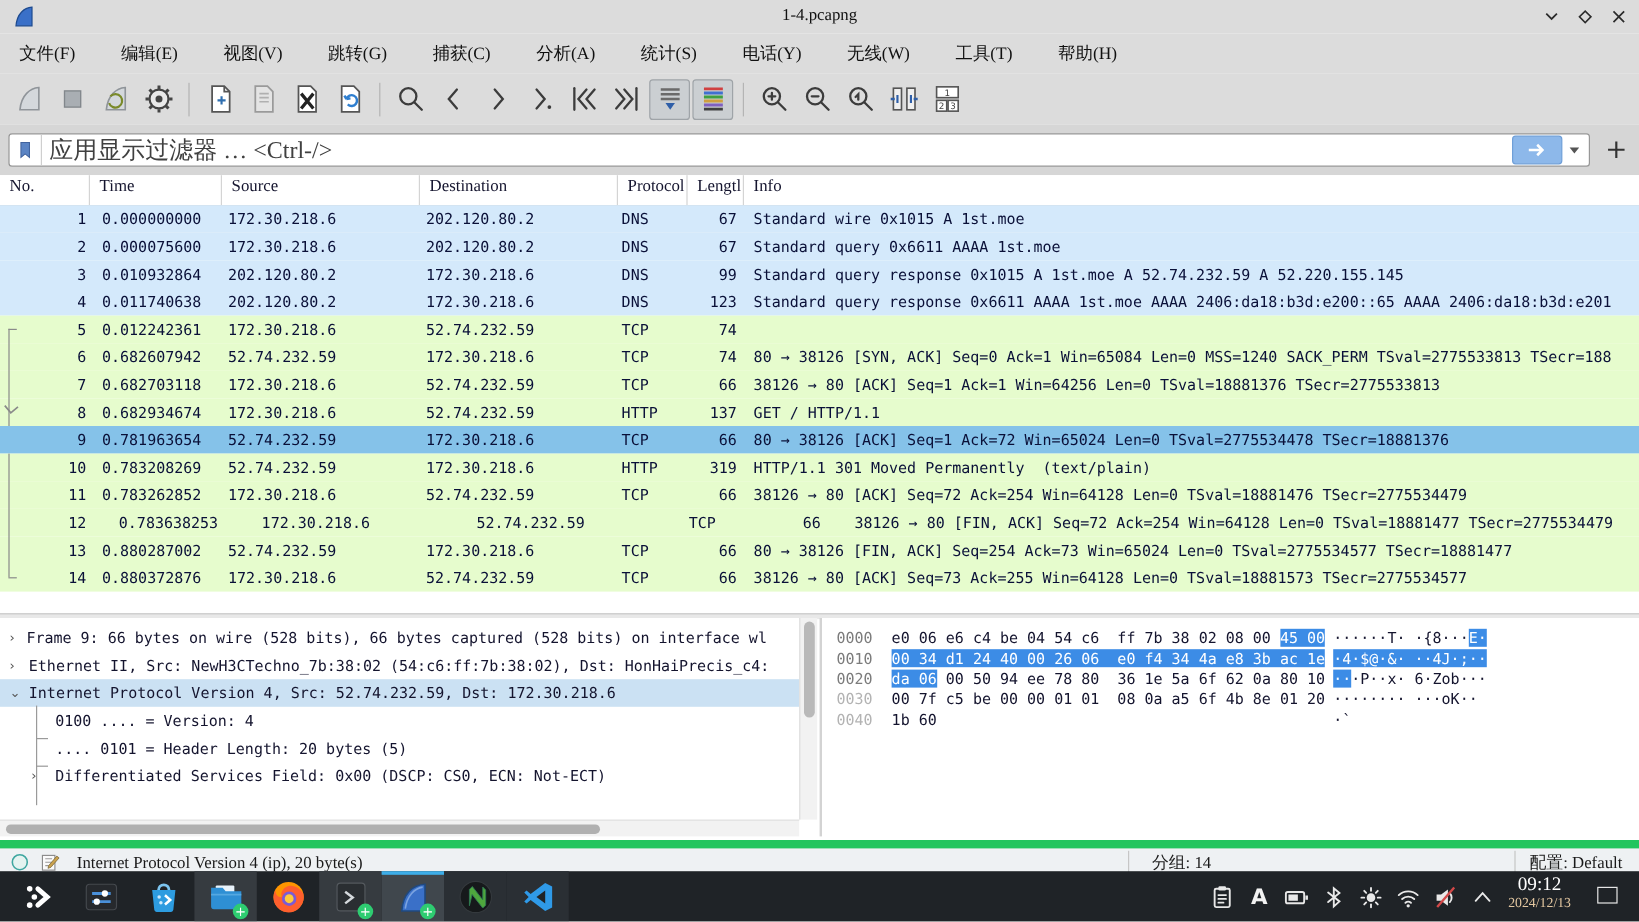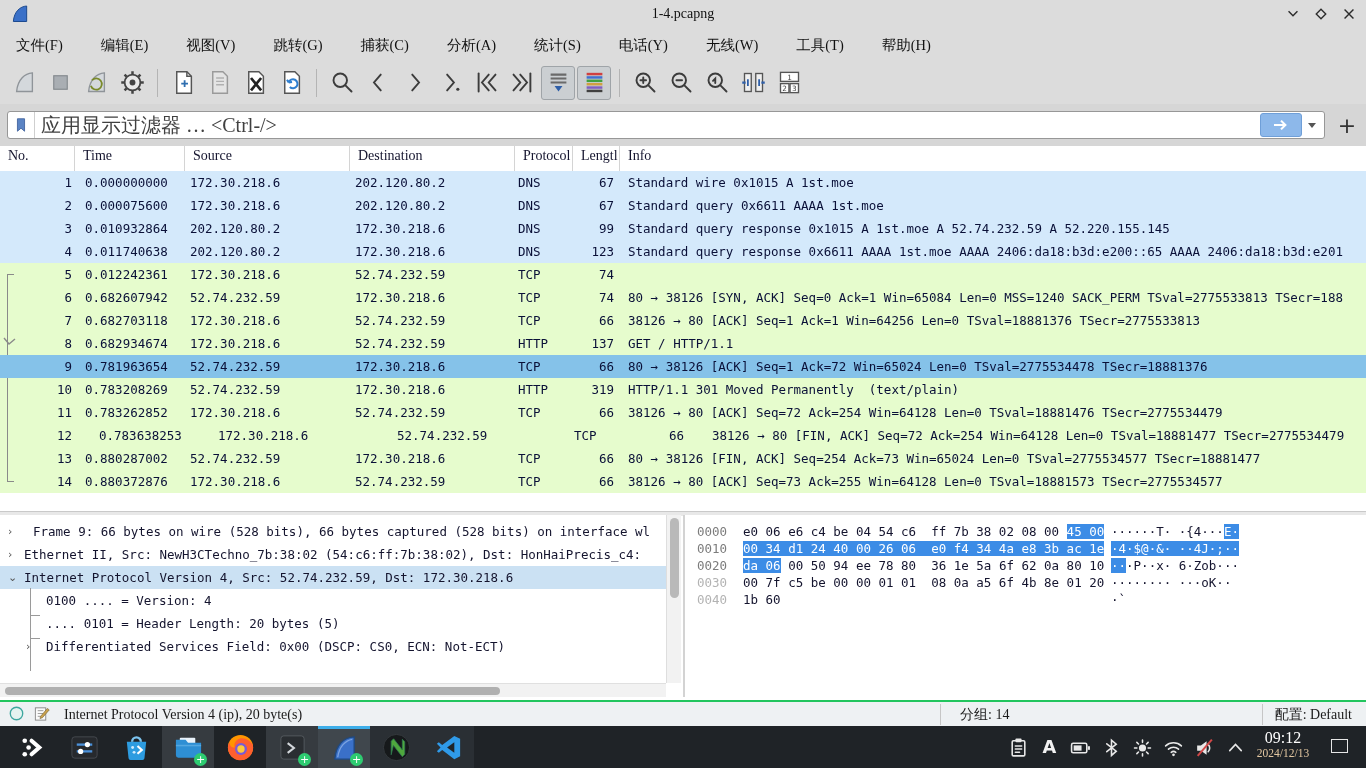--- a/index.html
+++ b/index.html
@@ -71,21 +71,21 @@
   
   .hexpane{position:absolute;left:685px;top:515px;width:681px;height:182px;background:#ffffff;overflow:hidden;
            font-family:"DejaVu Sans Mono",monospace;font-size:12.5px;}
   .hexrow{position:absolute;left:12px;height:17px;line-height:17px;white-space:pre;}
   .hx-off{display:inline-block;width:46px;color:#7c7c7c;}
   .hx-off.dim{color:#b3b3b3;}
   .hx-bytes{display:inline-block;width:368px;color:#14142e;}
   .hx-ascii{color:#14142e;}
   .hx-sel{background:#3c8ce6;color:#ffffff;}
   
-  .statusbar{position:absolute;left:0;top:700px;width:1366px;height:26px;background:#eef1f3;border-top:2px solid #22c55e;
+  .statusbar{position:absolute;left:0;top:700px;width:1366px;height:26px;background:#eef1f3;border-top:7px solid #22c55e;
              box-sizing:border-box;font-size:14px;color:#1a1a1a;}
   .sb-icons{position:absolute;left:8px;top:3px;display:flex;gap:8px;align-items:center;}
   .sb-left{position:absolute;left:64px;top:0;height:25px;line-height:25px;}
   .sb-sep{position:absolute;top:2px;width:1px;height:21px;background:#c6c6c6;}
   .sb-packets{position:absolute;left:960px;top:0;height:25px;line-height:25px;}
   .sb-profile{position:absolute;right:14px;top:0;height:25px;line-height:25px;}
   
   .taskbar{position:absolute;left:0;top:726px;width:1366px;height:42px;background:#1f2327;}
   .tb-apps{position:absolute;left:6px;top:0;height:42px;display:flex;}
   .tb-cell{width:52px;height:42px;display:flex;align-items:center;justify-content:center;position:relative;box-sizing:border-box;}
@@ -466,39 +466,39 @@
   <div class="rel-line" style="left:7px;top:274px;width:7px;height:1px;"></div>
   <div class="rel-line" style="left:7px;top:481px;width:7px;height:1px;"></div>
   <svg style="position:absolute;left:2px;top:336px;z-index:5;" width="16" height="12">
     <polyline points="2,2 7,8 13,3" fill="none" stroke="#8a8a8a" stroke-width="1.4"></polyline>
   </svg>
 
   <div class="split-h"></div>
   <div class="split-v"></div>
 
   <div class="details" id="details">
-      <div class="dline" style="top: 5px;"><span style="padding-left: 33px;">Frame 9: 66 bytes on wire (528 bits), 66 bytes captured (528 bits) on interface wl</span><span class="dexp" style="left: 8px;">›</span></div>
+      <div class="dline" style="top: 5px;"><span style="padding-left: 22px;">Frame 9: 66 bytes on wire (528 bits), 66 bytes captured (528 bits) on interface wl</span><span class="dexp" style="left: 8px;">›</span></div>
       <div class="dline" style="top: 28px;"><span style="padding-left: 24px;">Ethernet II, Src: NewH3CTechno_7b:38:02 (54:c6:ff:7b:38:02), Dst: HonHaiPrecis_c4:</span><span class="dexp" style="left: 8px;">›</span></div>
       <div class="dline sel" style="top: 51px;"><span style="padding-left: 24px;">Internet Protocol Version 4, Src: 52.74.232.59, Dst: 172.30.218.6</span><span class="dexp" style="left: 8px;">⌄</span></div>
       <div class="dline" style="top: 74px;"><span style="padding-left: 46px;">0100 .... = Version: 4</span></div>
       <div class="dline" style="top: 97px;"><span style="padding-left: 46px;">.... 0101 = Header Length: 20 bytes (5)</span></div>
       <div class="dline" style="top: 120px;"><span style="padding-left: 46px;">Differentiated Services Field: 0x00 (DSCP: CS0, ECN: Not-ECT)</span><span class="dexp" style="left: 26px;">›</span></div>
       <div class="dguide" style="left: 30px; top: 73px; width: 1px; height: 83px;"></div>
       <div class="dguide" style="left: 30px; top: 100px; width: 10px; height: 1px;"></div>
       <div class="dguide" style="left: 30px; top: 123px; width: 10px; height: 1px;"></div>
     </div>
   <div class="vsb">
       <div class="vsb-thumb"></div>
     </div>
   <div class="hsb">
       <div class="hsb-thumb"></div>
     </div>
 
   <div class="hexpane" id="hexpane">
-      <div class="hexrow" style="top: 8px;"><span class="hx-off">0000</span><span class="hx-bytes"><span>e0 06 e6 c4 be 04 54 c6  ff 7b 38 02 08 00 </span><span class="hx-sel">45 00</span></span><span class="hx-ascii"><span>······T· ·{4···</span><span class="hx-sel">E·</span></span></div>
+      <div class="hexrow" style="top: 8px;"><span class="hx-off">0000</span><span class="hx-bytes"><span>e0 06 e6 c4 be 04 54 c6  ff 7b 38 02 08 00 </span><span class="hx-sel">45 00</span></span><span class="hx-ascii"><span>······T· ·{8···</span><span class="hx-sel">E·</span></span></div>
       <div class="hexrow" style="top: 25px;"><span class="hx-off">0010</span><span class="hx-bytes"><span class="hx-sel">00 34 d1 24 40 00 26 06  e0 f4 34 4a e8 3b ac 1e</span></span><span class="hx-ascii"><span class="hx-sel">·4·$@·&amp;· ··4J·;··</span></span></div>
       <div class="hexrow" style="top: 42px;"><span class="hx-off">0020</span><span class="hx-bytes"><span class="hx-sel">da 06</span><span> 00 50 94 ee 78 80  36 1e 5a 6f 62 0a 80 10</span></span><span class="hx-ascii"><span class="hx-sel">··</span><span>·P··x· 6·Zob···</span></span></div>
       <div class="hexrow" style="top: 59px;"><span class="hx-off dim">0030</span><span class="hx-bytes"><span>00 7f c5 be 00 00 01 01  08 0a a5 6f 4b 8e 01 20</span></span><span class="hx-ascii"><span>········ ···oK·· </span></span></div>
       <div class="hexrow" style="top: 76px;"><span class="hx-off dim">0040</span><span class="hx-bytes"><span>1b 60</span></span><span class="hx-ascii"><span>·`</span></span></div>
     </div>
 
   <div class="statusbar">
     <div class="sb-icons">
       <span>
         <svg viewBox="0 0 18 18" width="17" height="17">

